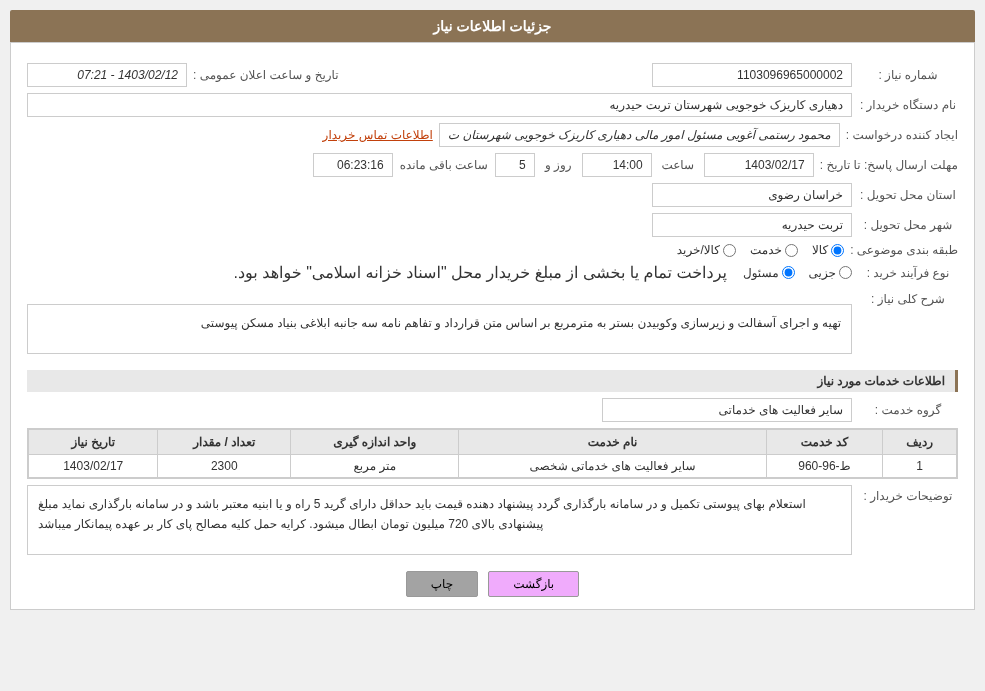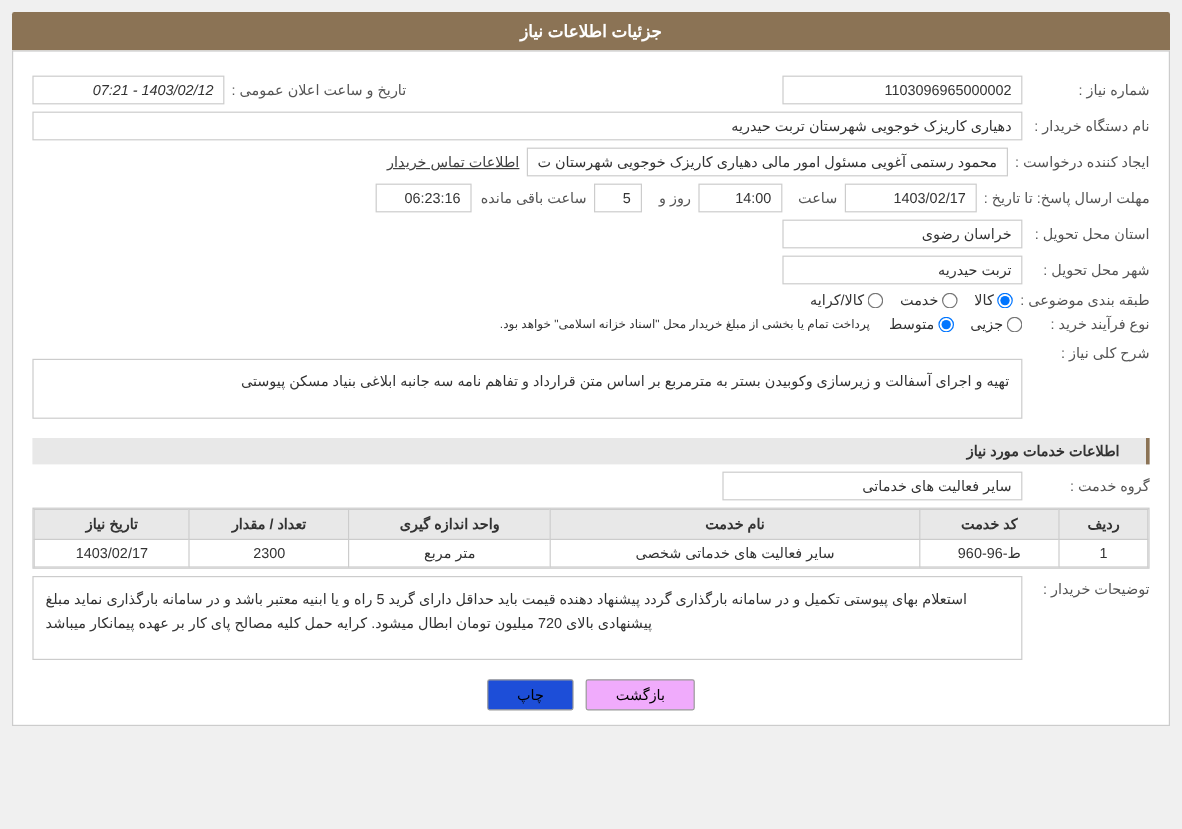--- a/index.html
+++ b/index.html
@@ -27,57 +27,57 @@
       margin-bottom: 0;
     }
     .main-card {
       background: #fff;
       border: 1px solid #ccc;
       padding: 12px 16px;
     }
     .section-title {
       background: #e8e8e8;
       font-weight: bold;
-      padding: 4px 22px;
+      padding: 4px 10px;
       margin: 10px 0 6px 0;
       border-right: 3px solid #8B7355;
       font-size: 12px;
     }
     .row {
       display: flex;
       align-items: center;
       margin-bottom: 6px;
       gap: 6px;
     }
     .label {
       color: #555;
       white-space: nowrap;
       font-size: 12px;
       min-width: 100px;
-      text-align: right;
+      text-align: center;
     }
     .value-box {
       border: 1px solid #ccc;
       background: #fff;
       padding: 3px 8px;
       min-width: 120px;
       font-size: 12px;
       height: 24px;
       display: flex;
       align-items: center;
     }
     .value-box.wide {
       min-width: 300px;
       flex: 1;
     }
     .value-box.medium {
       min-width: 200px;
     }
     .link-text {
-      color: #404040;
+      color: #c2410c;
       text-decoration: underline;
       font-size: 12px;
       cursor: pointer;
     }
     .radio-group {
       display: flex;
       align-items: center;
       gap: 14px;
       flex-direction: row-reverse;
     }
@@ -140,21 +140,21 @@
     }
     .btn {
       padding: 5px 24px;
       font-size: 12px;
       cursor: pointer;
       border: 1px solid #999;
       border-radius: 2px;
       font-family: Tahoma, Arial, sans-serif;
     }
     .btn-print {
-      background: #1d4ed8;
+      background: #a3a3a3;
     }
     .btn-back {
       background: #f0abfc;
     }
     .form-section {
       position: relative;
     }
   </style>
 </head>
 <body>
@@ -173,21 +173,21 @@
       <div class="value-box" style="min-width:160px;font-style:italic;">1403/02/12 - 07:21</div>
     </div>
 
     <div class="row">
       <span class="label">نام دستگاه خریدار :</span>
       <div class="value-box wide">دهیاری کاریزک خوجویی  شهرستان تربت حیدریه</div>
     </div>
 
     <div class="row">
       <span class="label">ایجاد کننده درخواست :</span>
-      <div class="value-box" style="min-width:260px;">محمود رستمی آغویی مسئول امور مالی  دهیاری کاریزک خوجویی  شهرستان ت</div>
+      <div class="value-box" style="min-width:260px;font-style:italic;">محمود رستمی آغویی مسئول امور مالی  دهیاری کاریزک خوجویی  شهرستان ت</div>
       <span class="link-text">اطلاعات تماس خریدار</span>
     </div>
 
     <div class="row">
       <span class="label">مهلت ارسال پاسخ: تا تاریخ :</span>
       <div class="value-box" style="min-width:110px;">1403/02/17</div>
       <span class="label" style="min-width:40px;">ساعت</span>
       <div class="value-box" style="min-width:70px;">14:00</div>
       <span class="label" style="min-width:35px;">روز و</span>
       <div class="value-box" style="min-width:40px;">5</div>
@@ -203,46 +203,46 @@
     <div class="row">
       <span class="label">شهر محل تحویل :</span>
       <div class="value-box medium">تربت حیدریه</div>
     </div>
 
     <div class="row">
       <span class="label">طبقه بندی موضوعی :</span>
       <div class="radio-group">
         <div class="radio-item">
           <input type="radio" name="category" style="">
-          <span>کالا/کرایه</span>
+          <span>کالا/خرید</span>
         </div>
         <div class="radio-item">
           <input type="radio" name="category" style="">
           <span>خدمت</span>
         </div>
         <div class="radio-item">
           <input type="radio" name="category" checked="" style="">
           <span>کالا</span>
         </div>
       </div>
     </div>
 
     <div class="row">
       <span class="label">نوع فرآیند خرید :</span>
       <div class="radio-group">
         <div class="radio-item">
           <input type="radio" name="process" checked="" style="">
-          <span>متوسط</span>
+          <span>مسئول</span>
         </div>
         <div class="radio-item">
           <input type="radio" name="process" style="">
           <span>جزیی</span>
         </div>
       </div>
-      <span style="margin-right: 10px; font-size:10px; color:#333;">پرداخت تمام یا بخشی از مبلغ خریدار محل "اسناد خزانه اسلامی" خواهد بود.</span>
+      <span style="margin-right: 10px; font-size:16px; color:#333;">پرداخت تمام یا بخشی از مبلغ خریدار محل "اسناد خزانه اسلامی" خواهد بود.</span>
     </div>
 
     <div class="row" style="align-items:flex-start;">
       <span class="label" style="padding-top:4px;">شرح کلی نیاز :</span>
       <div class="service-description" style="flex:1;">تهیه و اجرای آسفالت و زیرسازی وکوبیدن بستر به مترمربع بر اساس متن قرارداد و تفاهم نامه سه جانبه ابلاغی بنیاد مسکن پیوستی</div>
     </div>
 
     <div class="section-title">اطلاعات خدمات مورد نیاز</div>
 
     <div class="row">

